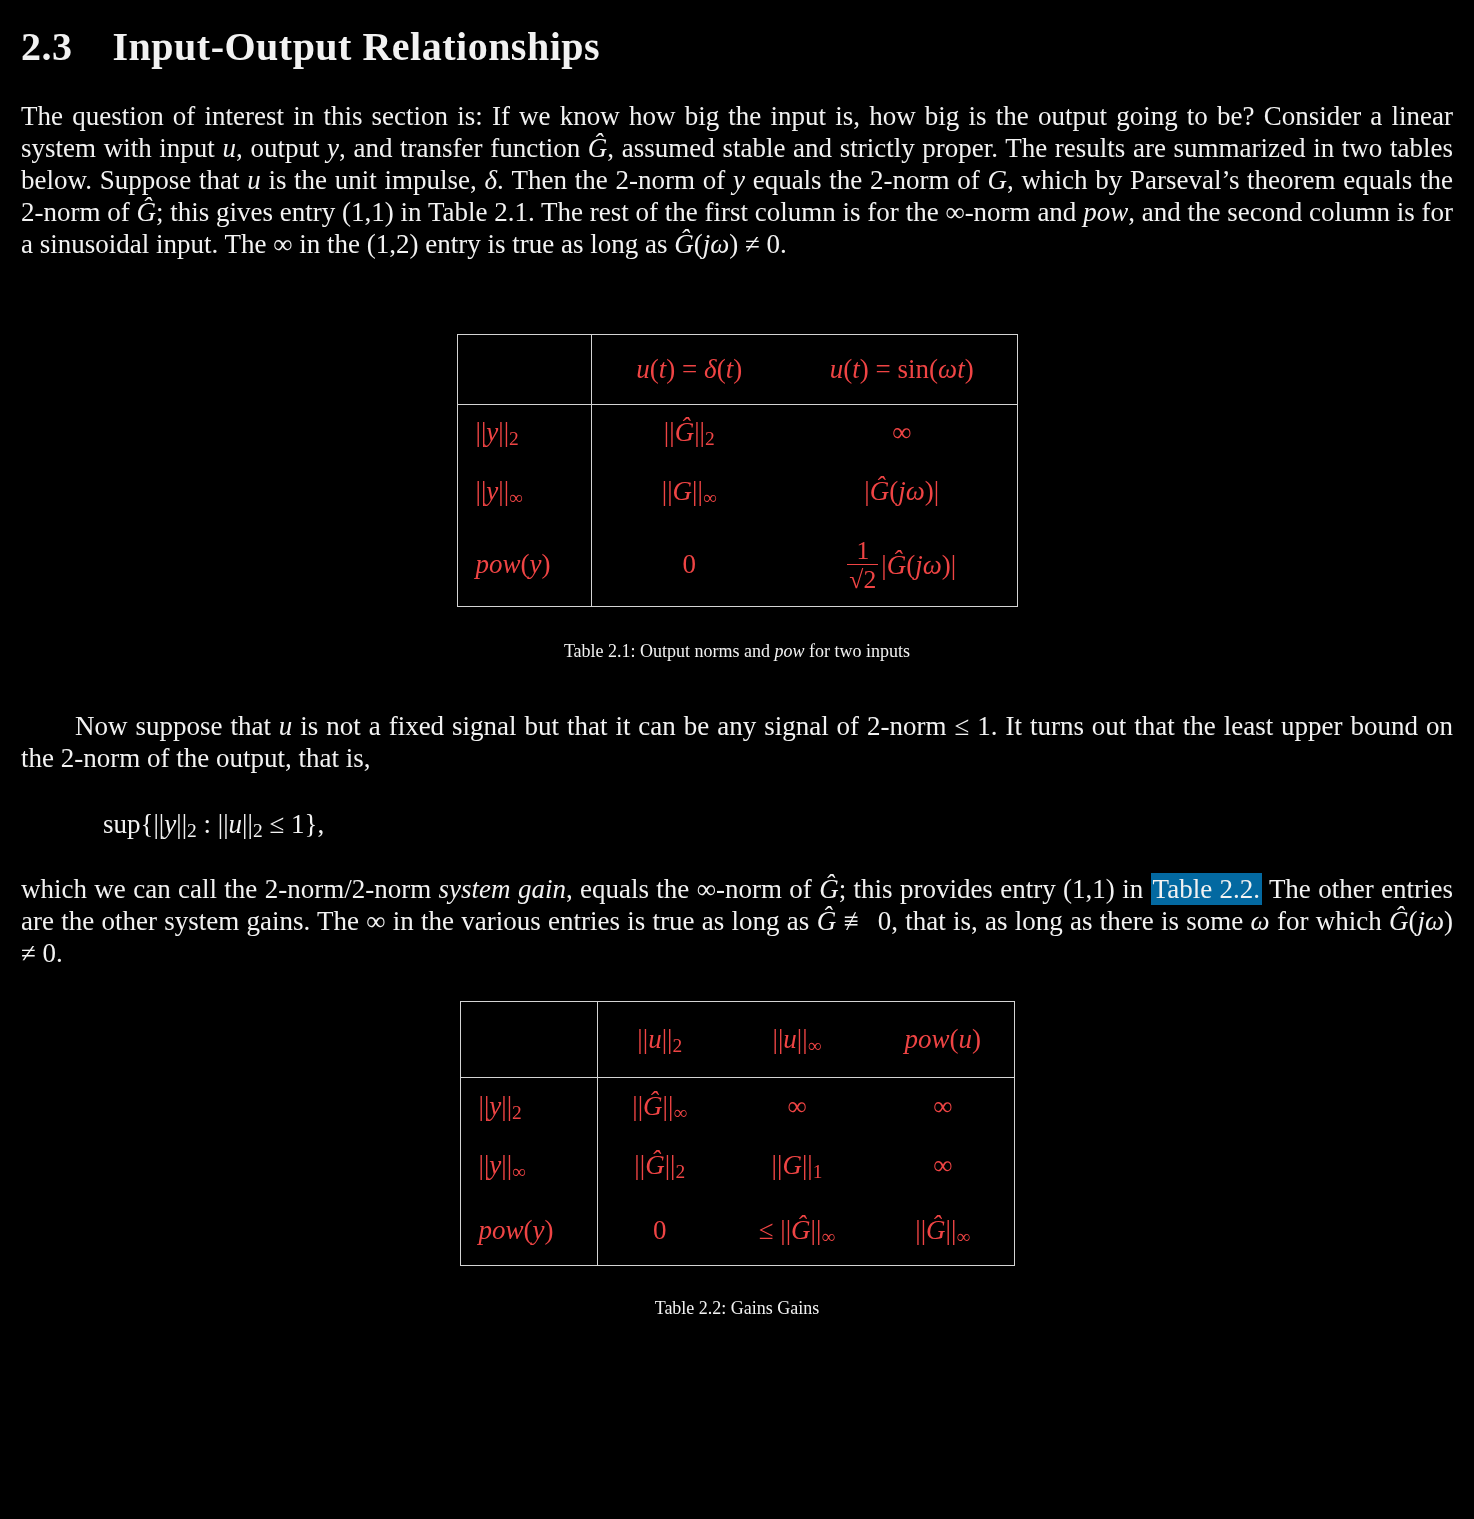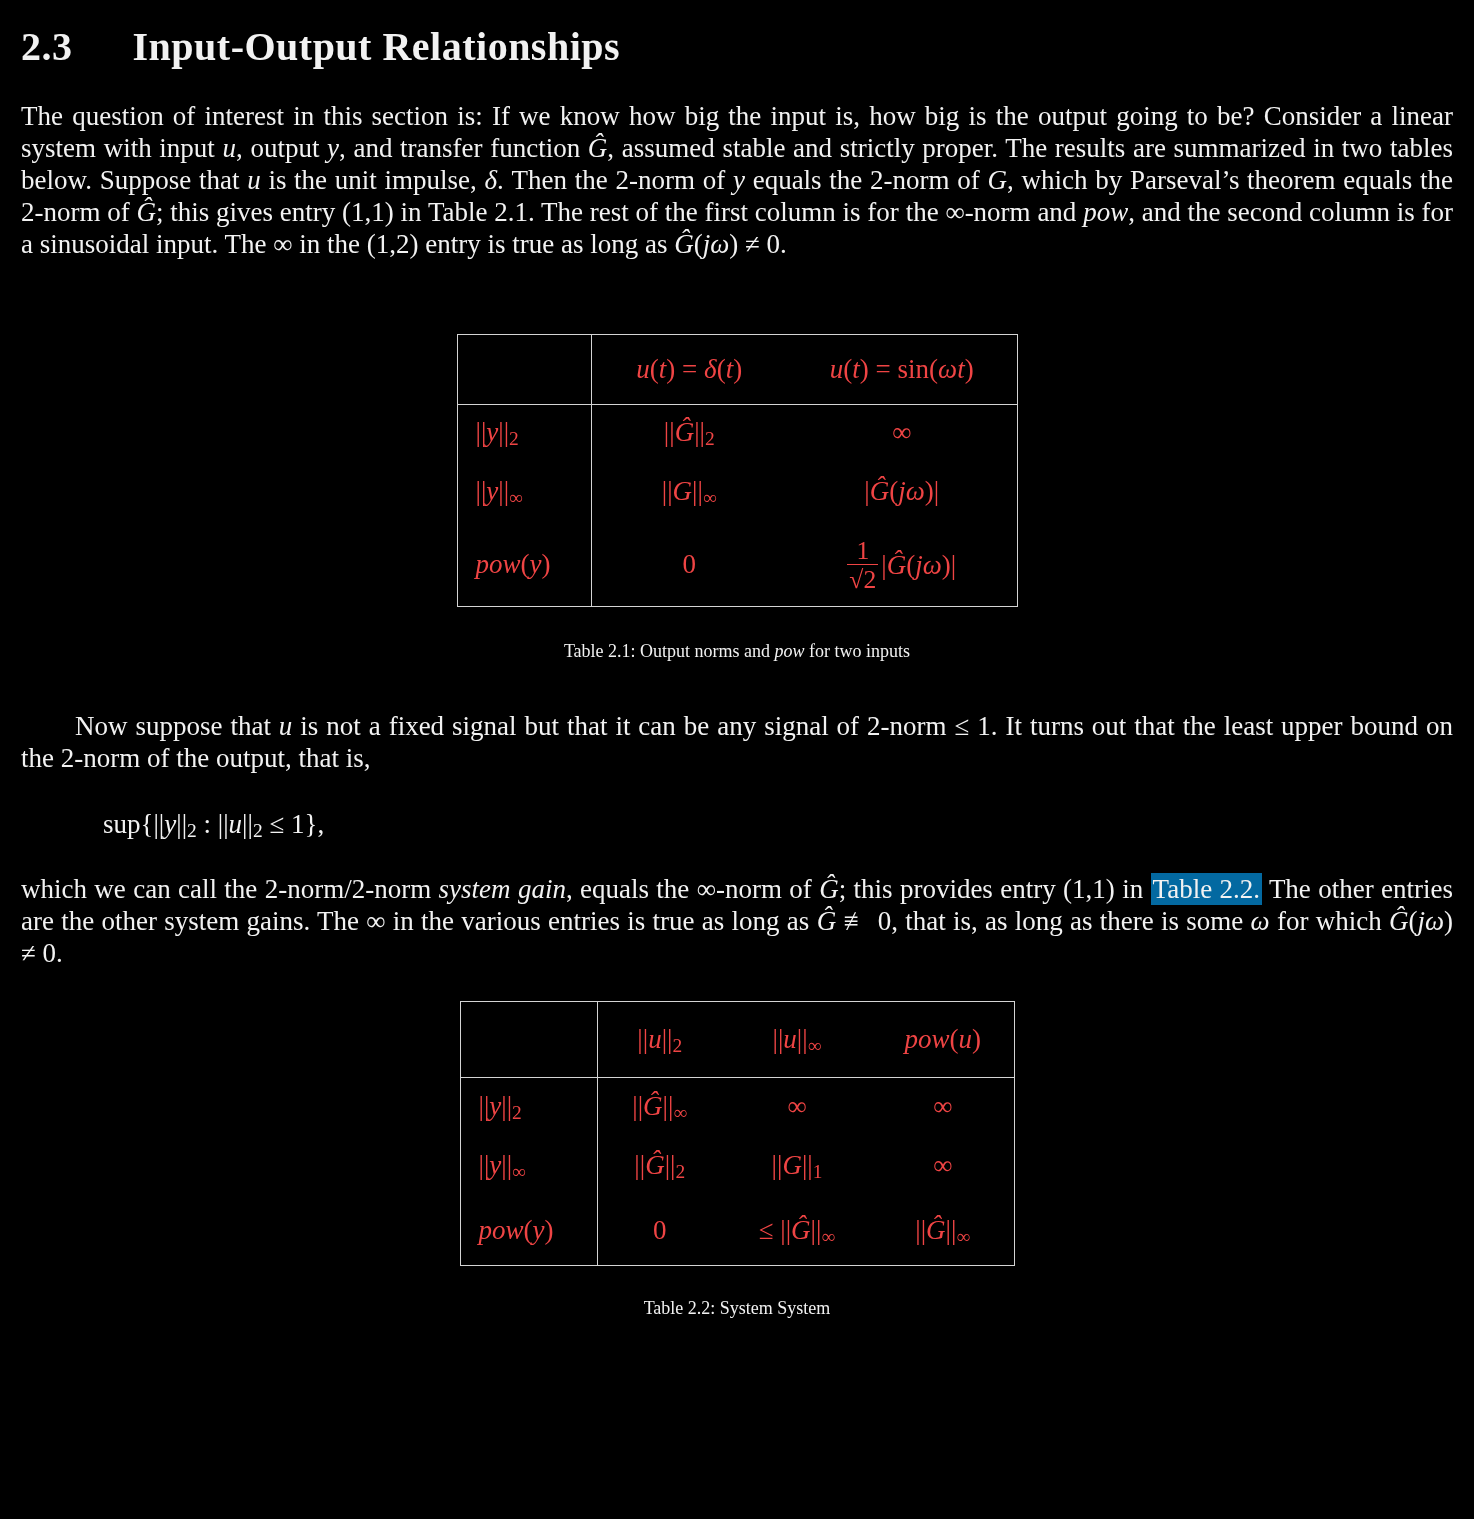--- a/index.html
+++ b/index.html
@@ -7,21 +7,21 @@
     width:1474px;height:1519px;overflow:hidden;box-sizing:border-box;
     background:#000000;color:#f2f2f2;
     font-family:"Liberation Serif","DejaVu Serif",serif;
     font-size:27px;
   }
   .doc{padding:10px 21px 0 21px;}
   h1.heading{
     font-size:40px;font-weight:700;margin:14px 0 30px 0;line-height:1.15;
     letter-spacing:0.5px;
   }
-  h1.heading .sec-num{margin-right:60px;}
+  h1.heading .sec-num{margin-right:40px;}
   p.para{
     margin:0;text-align:justify;line-height:32px;
   }
   p.p1{margin-top:0;}
   p.p2{margin-top:48px;text-indent:54px;}
   p.p3{margin-top:26px;}
   .equation{
     margin:28px 0 0 0;padding-left:82px;line-height:45px;font-family:Liberation Serif, serif;
   }
   sub{font-size:0.72em;vertical-align:-0.22em;line-height:0;}
@@ -149,16 +149,16 @@
           <td>∞</td>
         </tr>
         <tr class="r2">
           <th><i>pow</i>(<i>y</i>)</th>
           <td>0</td>
           <td>≤ ||<i>Ĝ</i>||<sub>∞</sub></td>
           <td>||<i>Ĝ</i>||<sub>∞</sub></td>
         </tr>
       </tbody>
     </table>
-    <figcaption>Table 2.2: System System</figcaption>
+    <figcaption>Table 2.2: Gains Gains</figcaption>
   </figure>
 
 </main>
 
 </body></html>

